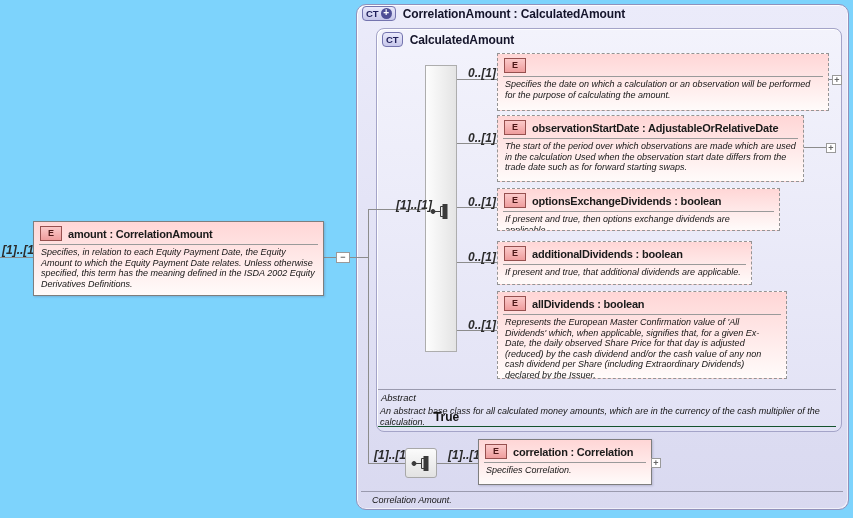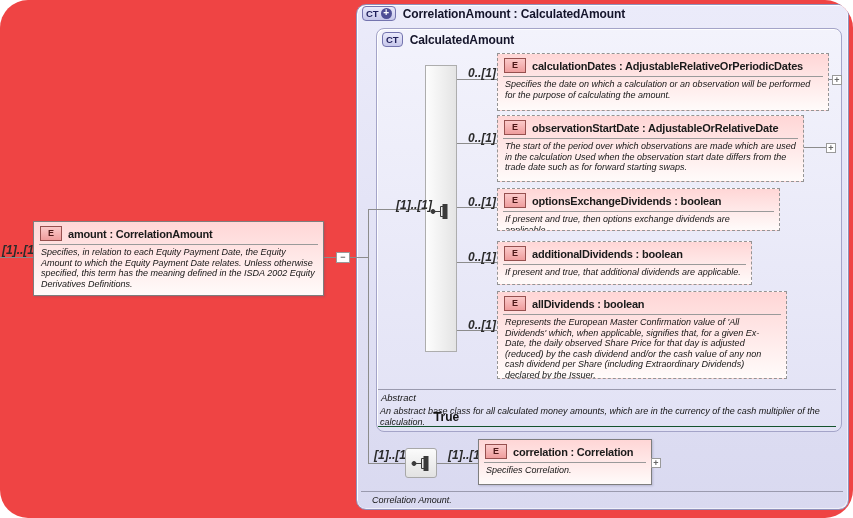--- a/index.html
+++ b/index.html
@@ -1,18 +1,18 @@
 <!DOCTYPE html>
 <html><head>
 <meta charset="utf-8">
 <style>
   html,body { margin:0; padding:0; background:#fff; }
   .canvas {
     position:relative; width:853px; height:518px; overflow:hidden;
-    font-family:"Liberation Sans", sans-serif; background:#ef4444;border-radius:28px;
+    font-family:"Liberation Sans", sans-serif; background:#7dd3fc;
   }
   
   .outer-box {
     position:absolute; left:356px; top:4px; width:491px; height:504px;
     border:1px solid #9191bb; border-radius:10px;
     background:linear-gradient(#ebebfa, #d9d9f0);
     box-shadow:inset 1px 1px 0 rgba(255,255,255,.9), inset -1px -1px 0 rgba(255,255,255,.6);
   }
   .inner-box {
     position:absolute; left:376px; top:28px; width:464px; height:402px;
@@ -137,21 +137,20 @@
 
     <span class="card r" style="left:468px; top:66px;">0..[1]</span>
     <span class="card r" style="left:468px; top:131px;">0..[1]</span>
     <span class="card r" style="left:468px; top:195px;">0..[1]</span>
     <span class="card r" style="left:468px; top:250px;">0..[1]</span>
     <span class="card r" style="left:468px; top:318px;">0..[1]</span>
 
     <div class="el" style="left:497px; top:53px; width:330px; height:56px;">
       <div class="hdr">
         <span class="badge-e">E</span>
-        <span class="ttl">calculationDates : AdjustableRelativeOrPeriodicDates</span>
       </div>
       <div class="doc">Specifies the date on which a calculation or an observation will be performed for the purpose of calculating the amount.</div>
     </div>
     <div class="exp" style="left:832px; top:75px;">+</div>
 
     <div class="el" style="left:497px; top:115px; width:305px; height:65px;">
       <div class="hdr">
         <span class="badge-e">E</span>
         <span class="ttl">observationStartDate : AdjustableOrRelativeDate</span>
       </div>

